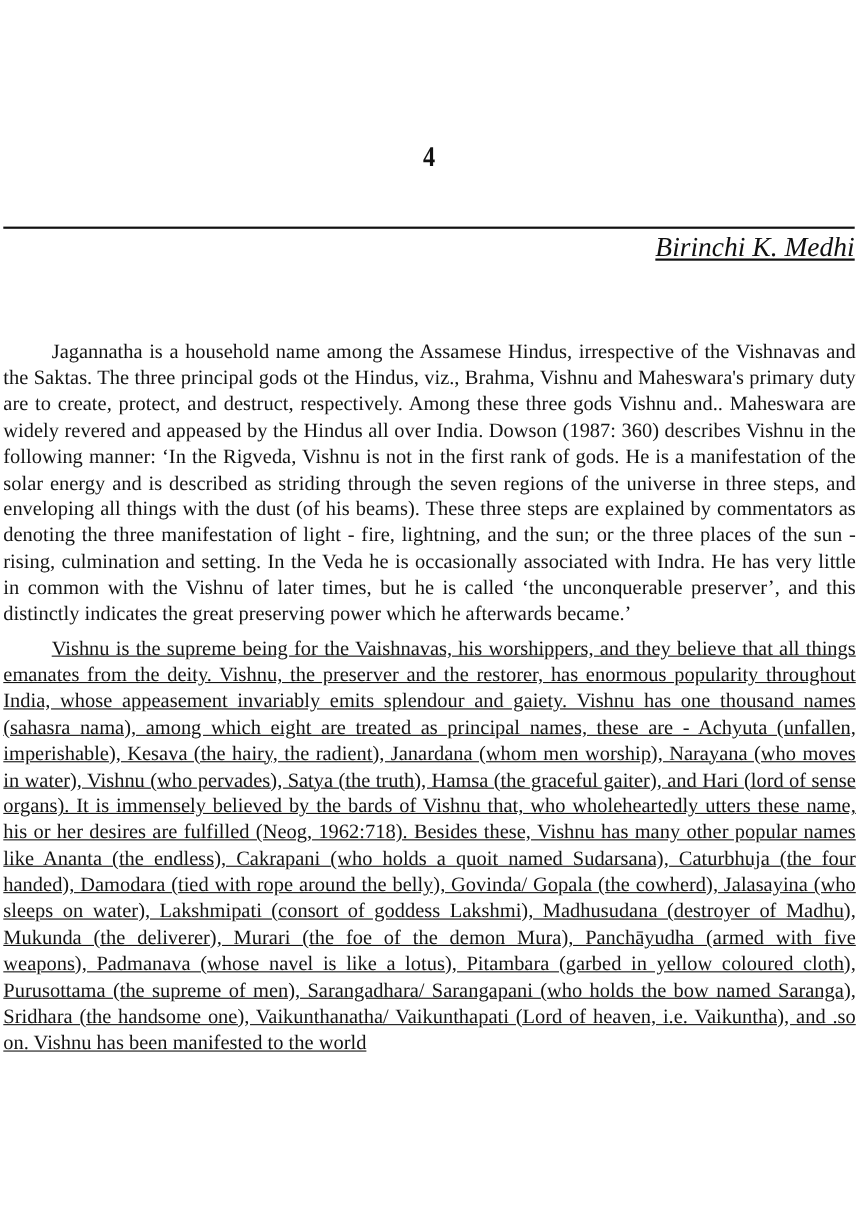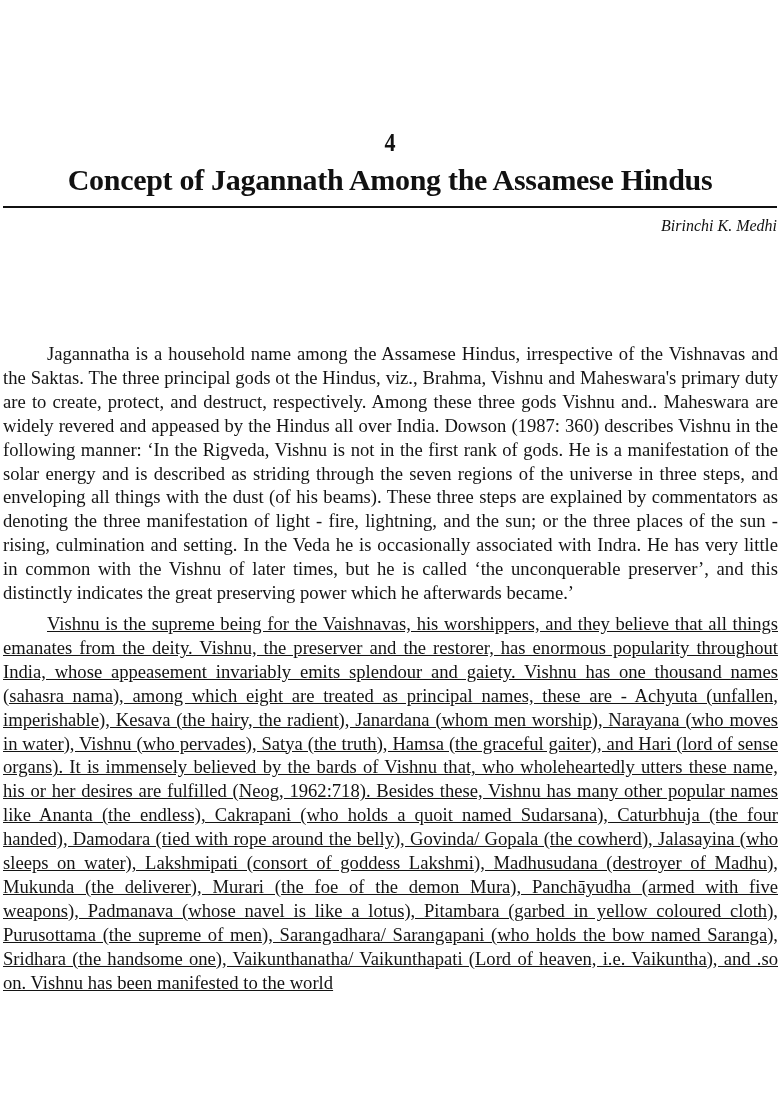--- a/index.html
+++ b/index.html
@@ -13,36 +13,35 @@
   .chapter-title {
     position: absolute; top: 161px; left: 0; width: 780px; text-align: center;
     font-family: "Liberation Serif", serif; font-weight: bold; font-size: 30px; line-height: 38px;
     letter-spacing: -0.3px;
   }
   .rule {
     position: absolute; top: 206px; left: 3px; width: 774px; height: 2px; background: #111;
   }
   .author {
     position: absolute; top: 214px; right: 3px;
-    font-family: "Liberation Serif", serif; font-style: italic; font-size: 16px; line-height: 24px;
+    font-family: "Liberation Serif", serif; font-style: italic; font-size: 25px; line-height: 24px; text-decoration: underline;
   }
   .body-text {
     position: absolute; top: 308px; left: 3px; width: 775px;
     font-family: "Liberation Serif", serif; font-size: 18.6px; line-height: 23.9px;
-    text-align: justify; color: #141414; margin-top: 34px;
+    text-align: justify; color: #141414;
   }
   .body-text p { margin: 0; text-indent: 44px; }
   .body-text p + p { margin-top: 7px; text-decoration: underline; }
 </style>
 </head>
 <body>
 
 <div class="page">
   <div class="chapter-number">4</div>
-  <div class="chapter-title">Concept of Jagannath Among the Assamese Hindus</div>
   <div class="rule"></div>
   <div class="author">Birinchi K. Medhi</div>
 
   <div class="body-text">
     <p>Jagannatha is a household name among the Assamese Hindus, irrespective of the Vishnavas and the Saktas. The three principal gods ot the Hindus, viz., Brahma, Vishnu and Maheswara's primary duty are to create, protect, and destruct, respectively. Among these three gods Vishnu and.. Maheswara are widely revered and appeased by the Hindus all over India. Dowson (1987: 360) describes Vishnu in the following manner: ‘In the Rigveda, Vishnu is not in the first rank of gods. He is a manifestation of the solar energy and is described as striding through the seven regions of the universe in three steps, and enveloping all things with the dust (of his beams). These three steps are explained by commentators as denoting the three manifestation of light - fire, lightning, and the sun; or the three places of the sun - rising, culmination and setting. In the Veda he is occasionally associated with Indra. He has very little in common with the Vishnu of later times, but he is called ‘the unconquerable preserver’, and this distinctly indicates the great preserving power which he afterwards became.’</p>
     <p>Vishnu is the supreme being for the Vaishnavas, his worshippers, and they believe that all things emanates from the deity. Vishnu, the preserver and the restorer, has enormous popularity throughout India, whose appeasement invariably emits splendour and gaiety. Vishnu has one thousand names (sahasra nama), among which eight are treated as principal names, these are - Achyuta (unfallen, imperishable), Kesava (the hairy, the radient), Janardana (whom men worship), Narayana (who moves in water), Vishnu (who pervades), Satya (the truth), Hamsa (the graceful gaiter), and Hari (lord of sense organs). It is immensely believed by the bards of Vishnu that, who wholeheartedly utters these name, his or her desires are fulfilled (Neog, 1962:718). Besides these, Vishnu has many other popular names like Ananta (the endless), Cakrapani (who holds a quoit named Sudarsana), Caturbhuja (the four handed), Damodara (tied with rope around the belly), Govinda/ Gopala (the cowherd), Jalasayina (who sleeps on water), Lakshmipati (consort of goddess Lakshmi), Madhusudana (destroyer of Madhu), Mukunda (the deliverer), Murari (the foe of the demon Mura), Panchāyudha (armed with five weapons), Padmanava (whose navel is like a lotus), Pitambara (garbed in yellow coloured cloth), Purusottama (the supreme of men), Sarangadhara/ Sarangapani (who holds the bow named Saranga), Sridhara (the handsome one), Vaikunthanatha/ Vaikunthapati (Lord of heaven, i.e. Vaikuntha), and .so on. Vishnu has been manifested to the world</p>
   </div>
 </div>
 
 </body></html>

